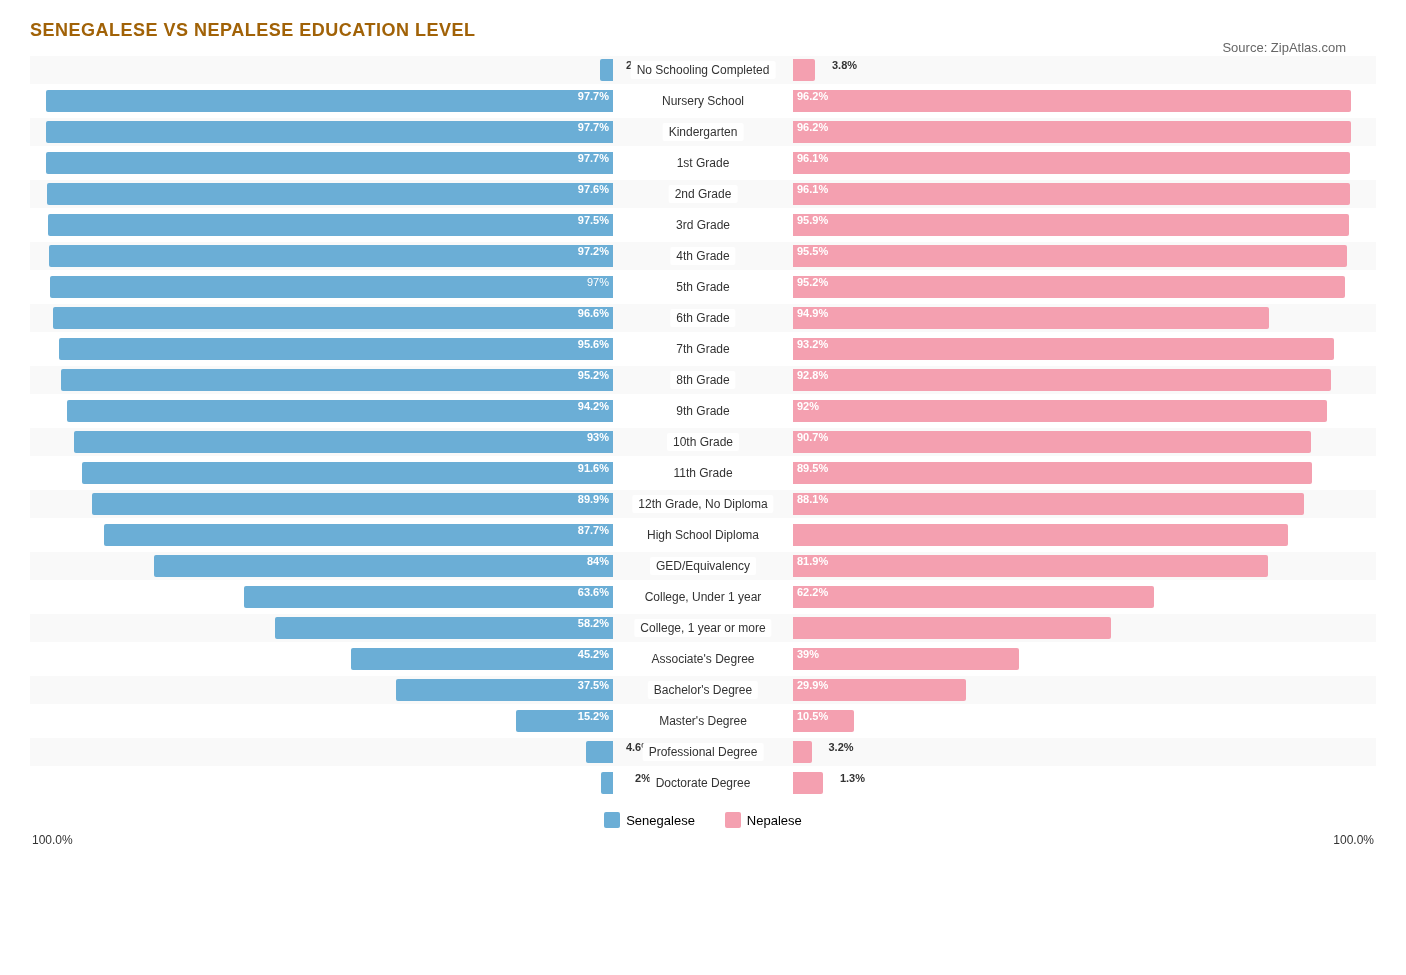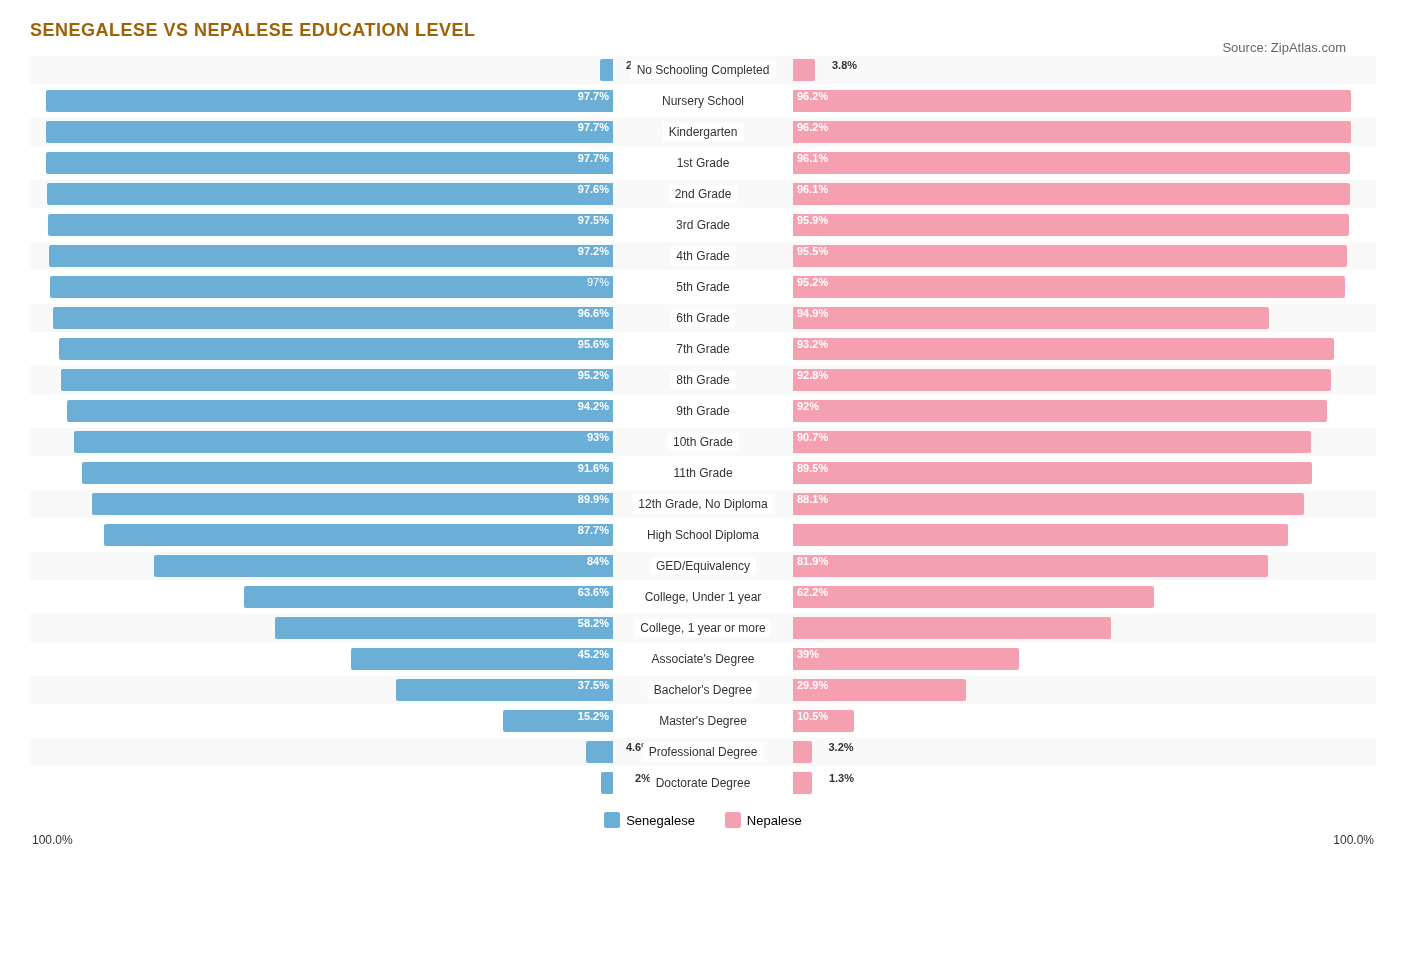--- a/index.html
+++ b/index.html
@@ -387,21 +387,21 @@
           </div>
           <div class="row-label">Bachelor's Degree</div>
           <div class="right-bar-container">
             <div class="bar-right" style="width: 173.42px;">
               <span style="position: absolute; font-size: 11px; font-weight: bold; white-space: nowrap; color: rgb(255, 255, 255); left: 4px; right: auto;">29.9%</span>
             </div>
           </div>
         </div>
         <div class="row">
           <div class="left-bar-container">
-            <div class="bar-left" style="width: 110px;">
+            <div class="bar-left" style="width: 97px;">
               <span style="position: absolute; font-size: 11px; font-weight: bold; white-space: nowrap; color: rgb(255, 255, 255); right: 4px; left: auto;">15.2%</span>
             </div>
           </div>
           <div class="row-label">Master's Degree</div>
           <div class="right-bar-container">
             <div class="bar-right" style="width: 60.9px;">
               <span style="position: absolute; font-size: 11px; font-weight: bold; white-space: nowrap; color: rgb(255, 255, 255); left: 4px; right: auto;">10.5%</span>
             </div>
           </div>
         </div>
@@ -419,21 +419,21 @@
           </div>
         </div>
         <div class="row">
           <div class="left-bar-container">
             <div class="bar-left" style="width: 11.6px;">
               <span style="position: absolute; font-size: 11px; font-weight: bold; white-space: nowrap; color: rgb(51, 51, 51); right: -38px; left: auto;">2%</span>
             </div>
           </div>
           <div class="row-label">Doctorate Degree</div>
           <div class="right-bar-container">
-            <div class="bar-right" style="width: 19px;">
+            <div class="bar-right" style="width: 30px;">
               <span style="position: absolute; font-size: 11px; font-weight: bold; white-space: nowrap; color: rgb(51, 51, 51); left: auto; right: -42px;">1.3%</span>
             </div>
           </div>
         </div>
       </div>
 
     <div class="legend">
       <div class="legend-item">
         <div class="legend-box" style="background:#6baed6;"></div>
         <span>Senegalese</span>

